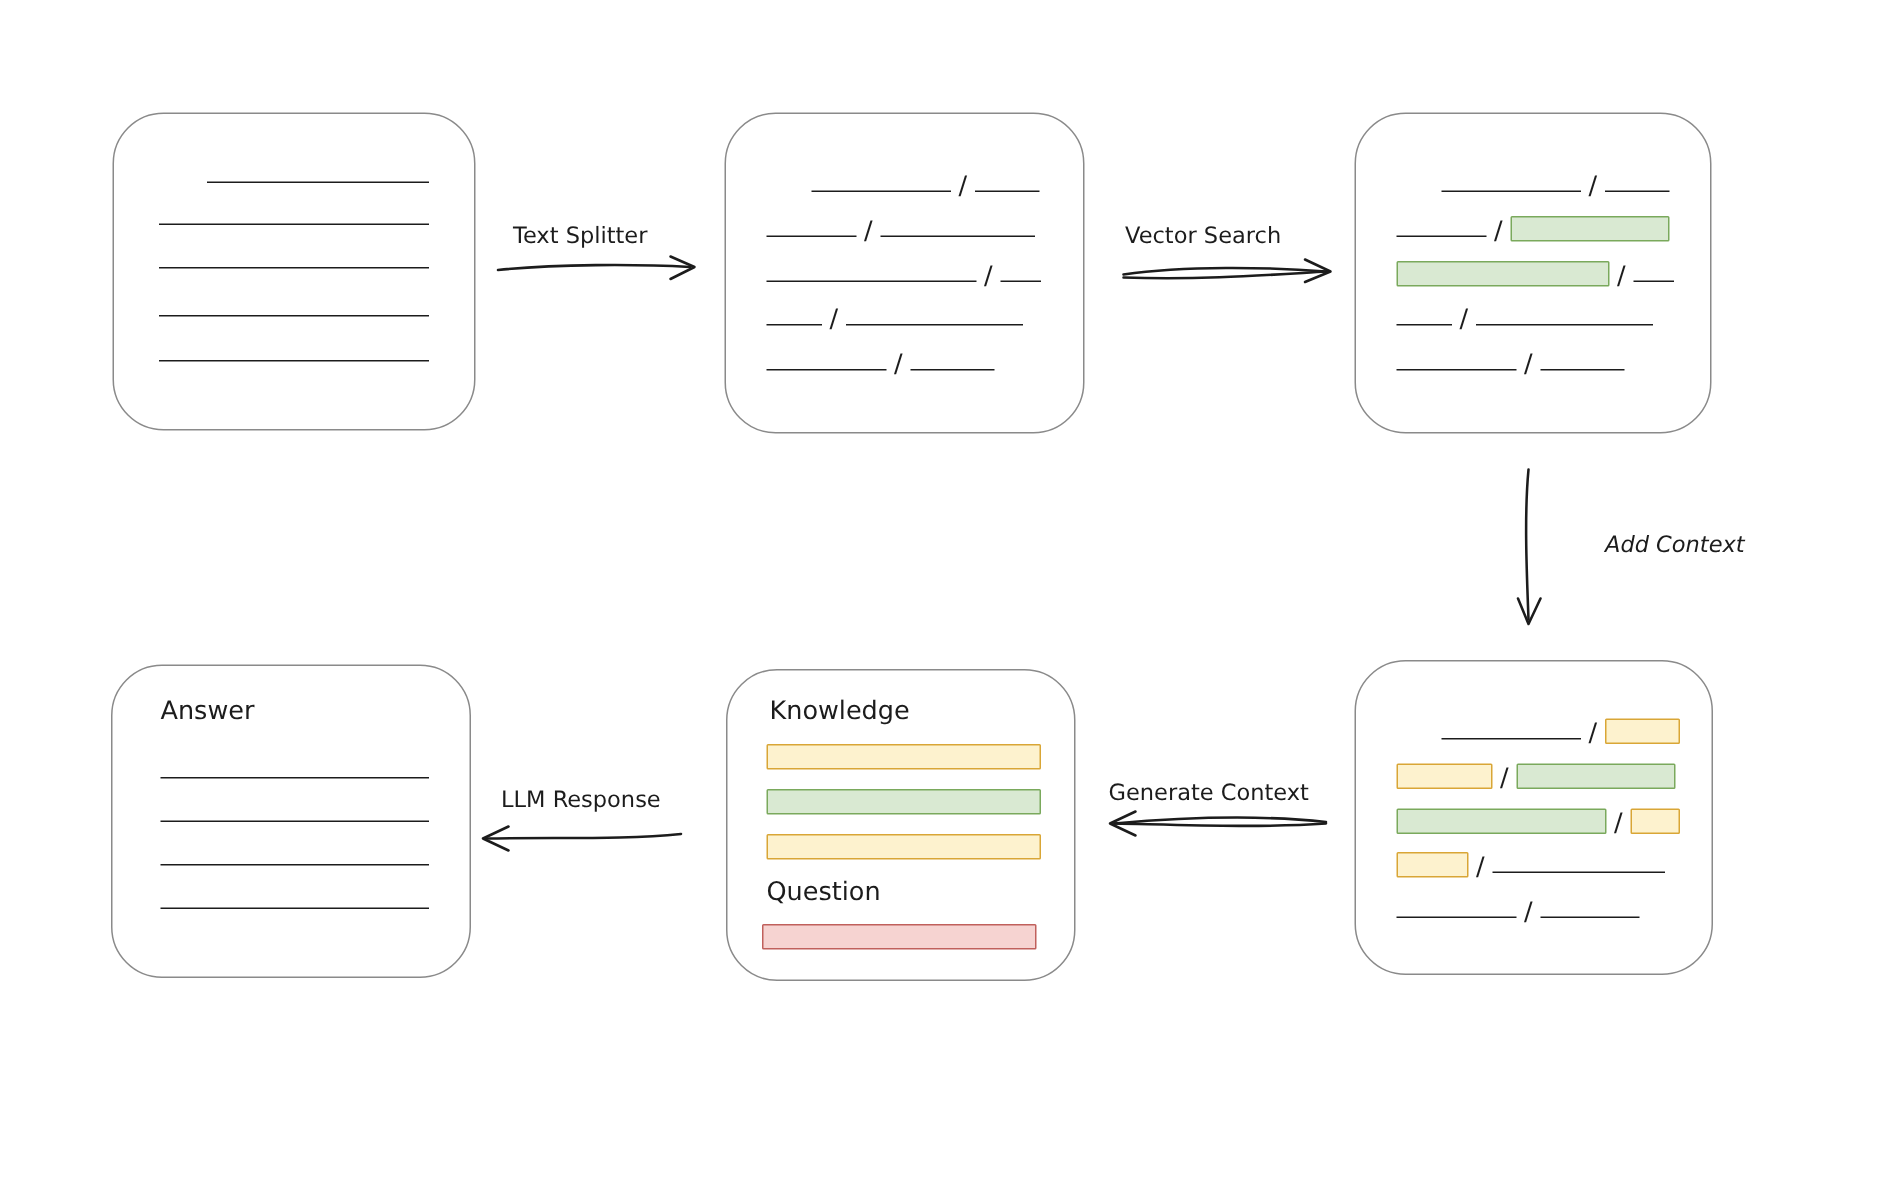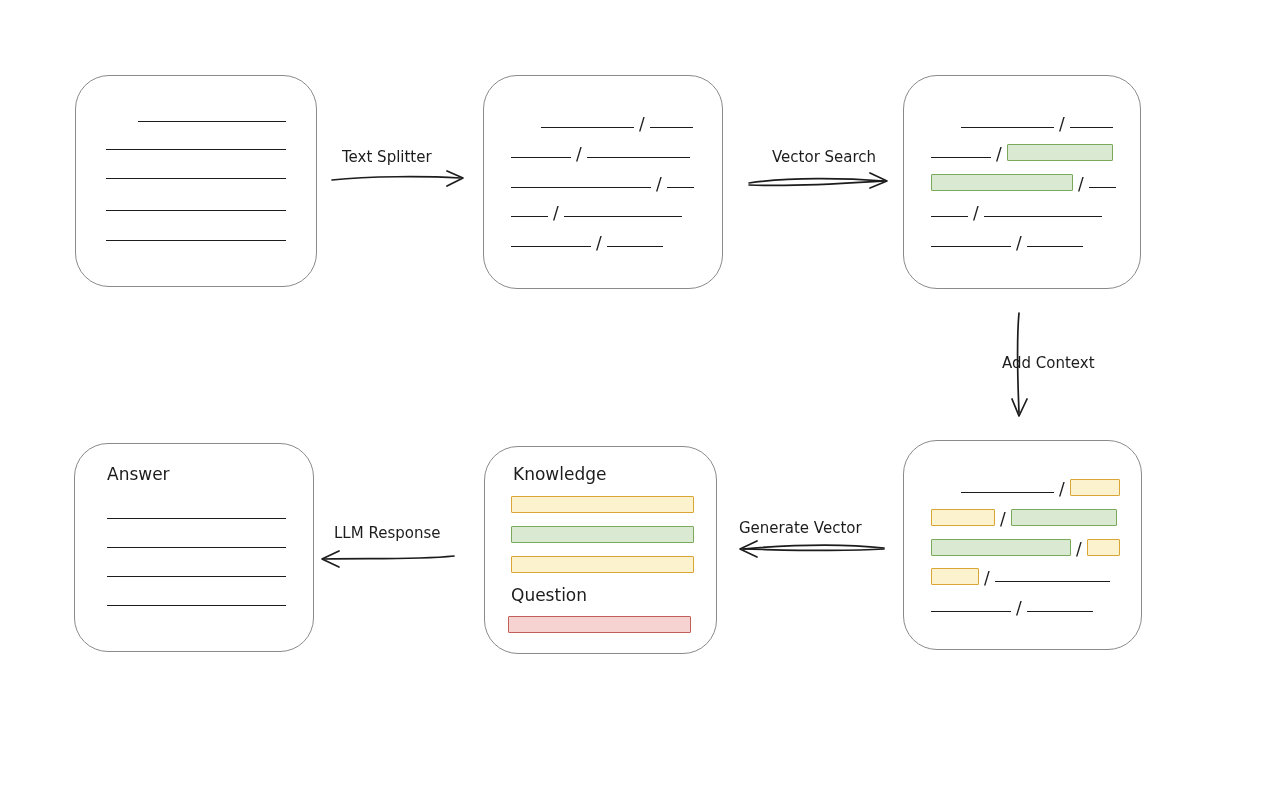--- a/index.html
+++ b/index.html
@@ -109,23 +109,23 @@
       <path d="M884,549 C840,552 790,550 743,549"></path>
       <path d="M757,541 L740,549 L757,557"></path>
     </g>
     <g>
       <path d="M454,556 C415,560 370,558 324,559"></path>
       <path d="M339,551 L322,559 L339,567"></path>
     </g>
   </svg>
 
   <div class="arrow-label" style="left:342px; top:148px;">Text Splitter</div>
-  <div class="arrow-label" style="left:772px; top:148px;">Vector Search</div>
-  <div class="arrow-label" style="left:1002px; top:354px;">Add Context</div>
-  <div class="arrow-label" style="left:739px; top:519px;">Generate Vector</div>
+  <div class="arrow-label" style="left:750px; top:148px;">Vector Search</div>
+  <div class="arrow-label" style="left:1070px; top:354px;font-style:italic;">Add Context</div>
+  <div class="arrow-label" style="left:739px; top:519px;">Generate Context</div>
   <div class="arrow-label" style="left:334px; top:524px;">LLM Response</div>
 
   <div class="node" style="left:75px; top:75px; width:240px; height:210px;">
       <div class="seg-row" style="top: 24px; left: 62px;">
         <div class="seg-line" style="width: 148px;"></div>
       </div>
       <div class="seg-row" style="top: 52px; left: 30px;">
         <div class="seg-line" style="width: 180px;"></div>
       </div>
       <div class="seg-row" style="top: 81px; left: 30px;">

